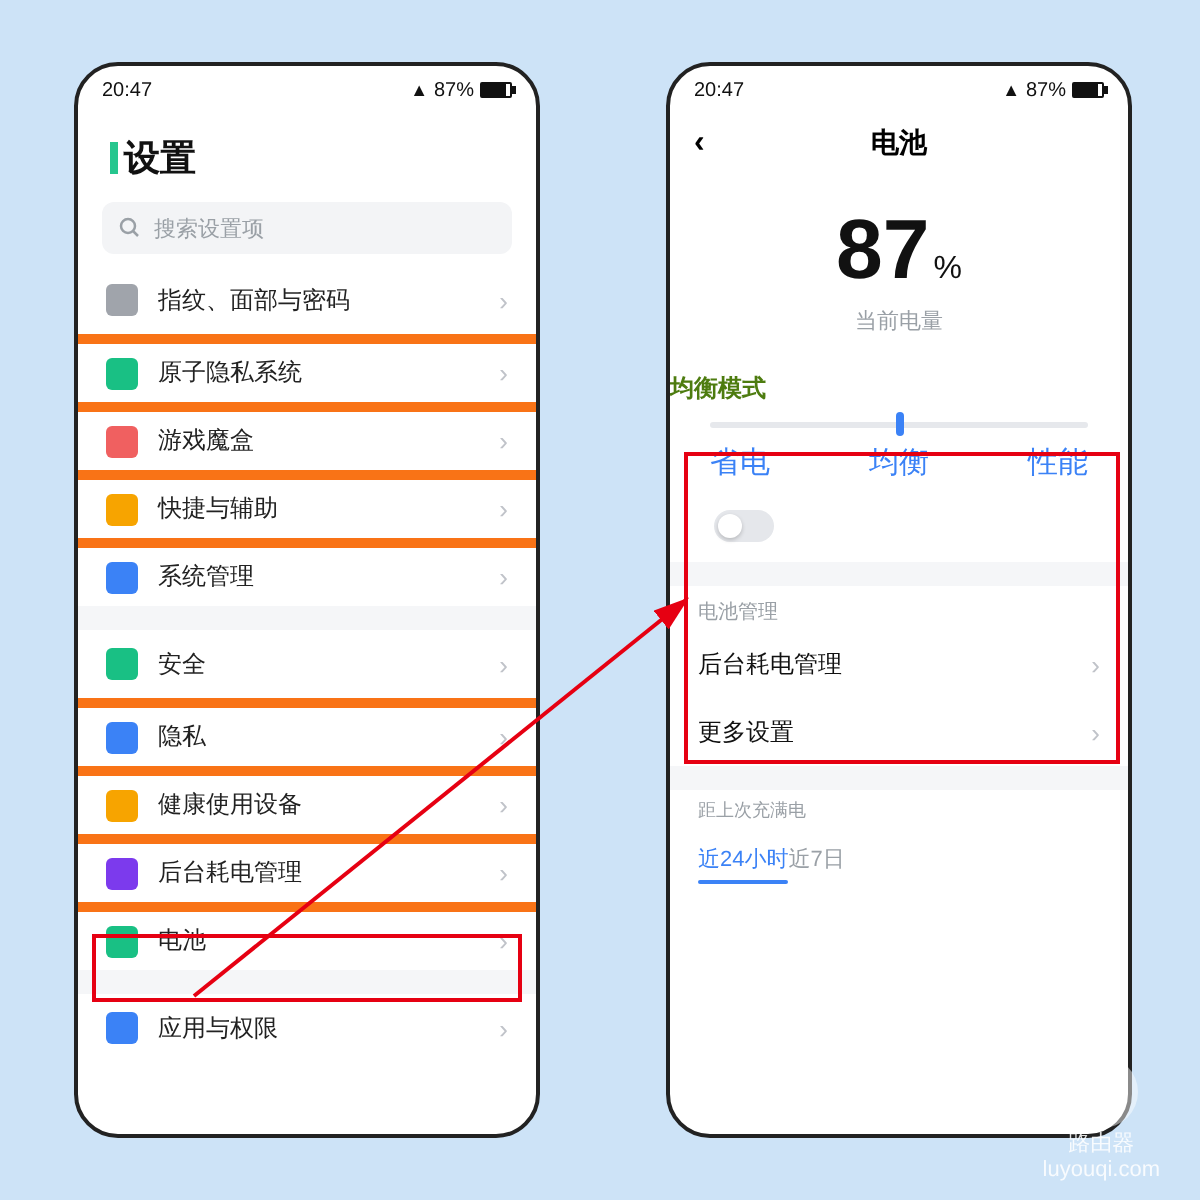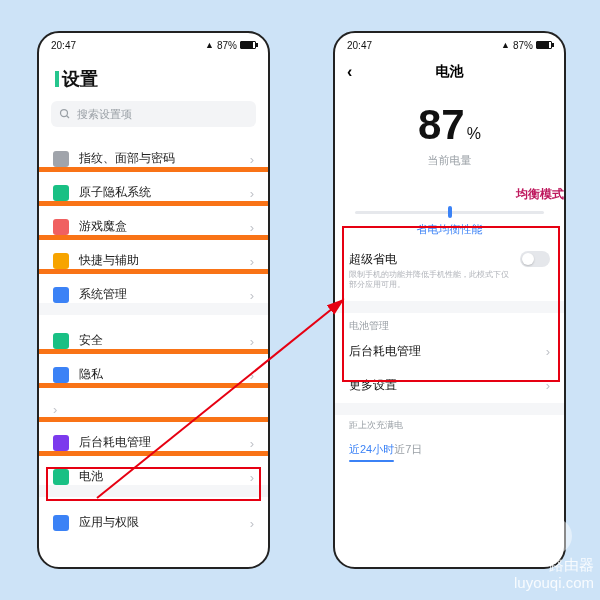--- a/index.html
+++ b/index.html
@@ -11,53 +11,53 @@
 .statusbar{height:24px;display:flex;align-items:center;justify-content:space-between;padding:0 12px;font-size:10px;color:#111}
 .status-right{display:flex;align-items:center;gap:3px}
 .sig{font-size:9px}
 .bat-icon{width:16px;height:8px;border:1px solid #111;border-radius:1px;position:relative}
 .bat-icon::after{content:"";position:absolute;right:-3px;top:1px;width:2px;height:4px;background:#111}
 .bat-inner{position:absolute;left:0;top:0;bottom:0;width:87%;background:#111}
 .header-title{font-size:18px;font-weight:700;padding:10px 16px 6px 16px;color:#111}
 .accent-bar{display:inline-block;width:4px;height:16px;background:#26c68e;vertical-align:-2px;margin-right:3px}
 .search{margin:4px 12px 6px 12px;background:#f3f4f6;border-radius:6px;height:26px;display:flex;align-items:center;padding:0 8px;color:#9aa0a6;font-size:11px}
 .search svg{margin-right:6px}
-.item{display:flex;align-items:flex-end;height:34px;padding:0 14px;font-size:12px;color:#222;justify-content:space-between}
+.item{display:flex;align-items:center;height:34px;padding:0 14px;font-size:12px;color:#222;justify-content:space-between}
 .item-left{display:flex;align-items:center;gap:10px}
 .ico{width:16px;height:16px;border-radius:3px;display:inline-block}
 .chev{color:#c0c3c9;font-size:13px}
 .sep{height:12px;background:#f5f6f8}
 .group{border-top:5px solid #f97316}
 .red-box{position:absolute;border:2px solid #e60012;pointer-events:none}
 .back-row{display:flex;align-items:center;height:30px;position:relative}
 .back{position:absolute;left:12px;font-size:16px;font-weight:700}
 .back-row .ttl{font-size:14px;font-weight:700;flex:1;text-align:center}
 .pct{font-size:42px;font-weight:600;text-align:center;margin-top:14px;color:#111}
 .pct small{font-size:16px;font-weight:400;margin-left:2px}
 .sub{font-size:11px;color:#9aa0a6;text-align:center;margin-top:4px;margin-bottom:18px}
 .sec-label{font-size:10px;color:#9aa0a6;padding:6px 14px 2px 14px}
-.mode-title{font-size:12px;font-weight:600;text-align:right;color:#be185d;margin-top:4px}
+.mode-title{font-size:12px;font-weight:600;text-align:left;color:#4d7c0f;margin-top:4px}
 .slider-wrap{padding:8px 20px 4px 20px}
 .track{height:3px;background:#e6e8ec;position:relative;border-radius:2px}
 .thumb{position:absolute;width:4px;height:12px;background:#3b82f6;border-radius:2px;top:-5px;left:50%;transform:translateX(-50%)}
-.mode-row{display:flex;justify-content:center;font-size:11px;color:#3b82f6;padding:4px 20px 8px 20px}
+.mode-row{display:flex;justify-content:space-between;font-size:15px;color:#3b82f6;padding:4px 20px 8px 20px}
 .super{padding:6px 14px 10px 14px;display:flex;align-items:flex-start;justify-content:space-between}
 .super-l{flex:1}
 .super-l .t{font-size:12px;color:#111}
 .super-l .d{font-size:8px;color:#b0b3b9;line-height:1.3;margin-top:2px}
 .toggle{width:30px;height:16px;background:#e5e7eb;border-radius:9px;position:relative;flex:none;margin-left:8px}
 .toggle::after{content:"";position:absolute;width:12px;height:12px;background:#fff;border-radius:50%;left:2px;top:2px;box-shadow:0 1px 2px rgba(0,0,0,.2)}
 .row{display:flex;align-items:center;justify-content:space-between;height:34px;padding:0 14px;font-size:12px;color:#111}
 .tiny{font-size:9px;color:#9aa0a6;padding:4px 14px 0 14px}
 .tiny2{font-size:11px;color:#111;padding:0 14px 4px 14px}
 .tabs{display:flex;padding:10px 14px 0 14px;}
 .tab{font-size:11px;color:#9aa0a6}
 .tab.on{color:#3b82f6}
 .tab.on::after{content:"";display:block;height:2px;background:#3b82f6;border-radius:1px;margin-top:3px}
-.watermark{position:absolute;right:6px;bottom:8px;text-align:right;color:rgba(255,255,255,.85);font-size:15px;line-height:1.2}
+.watermark{position:absolute;right:20px;bottom:8px;text-align:center;color:rgba(255,255,255,.85);font-size:11px;line-height:1.2}
 .watermark .circ{width:36px;height:36px;border-radius:50%;background:rgba(255,255,255,.47);margin:0 auto 2px auto;display:flex;align-items:center;justify-content:center}
 .watermark .router{width:20px;height:12px;background:#fff;border-radius:2px;position:relative}
 .watermark .router::before,.watermark .router::after{content:"";position:absolute;width:2px;height:8px;background:#fff;top:-8px}
 .watermark .router::before{left:3px;transform:rotate(-18deg)}
 .watermark .router::after{right:3px;transform:rotate(18deg)}
 svg.arrow{position:absolute;pointer-events:none}
 </style>
 </head>
 <body>
 
@@ -129,20 +129,24 @@
           <span class="chev">›</span>
         </div>
         <div class="item group">
           <span class="item-left">
             <span class="ico" style="background:#3b82f6"></span>
             <span>隐私</span>
           </span>
           <span class="chev">›</span>
         </div>
         <div class="item group">
+          <span class="item-left">
+            <span class="ico" style="background:#f7a400"></span>
+            <span>健康使用设备</span>
+          </span>
           <span class="chev">›</span>
         </div>
         <div class="item group">
           <span class="item-left">
             <span class="ico" style="background:#7c3aed"></span>
             <span>后台耗电管理</span>
           </span>
           <span class="chev">›</span>
         </div>
         <div class="item group">
@@ -189,24 +193,20 @@
         <div class="track">
           <span class="thumb"></span>
         </div>
       </div>
   <div class="mode-row">
     <span>省电</span>
     <span>均衡</span>
     <span>性能</span>
   </div>
   <div class="super">
-    <div class="super-l">
-      <div class="t">超级省电</div>
-      <div class="d">限制手机的功能并降低手机性能，此模式下仅部分应用可用。</div>
-    </div>
     <div class="toggle"></div>
   </div>
   <div class="sep"></div>
 
   <div class="sec-label">电池管理</div>
   <div class="row">
         <span>后台耗电管理</span>
         <span class="chev">›</span>
       </div>
   <div class="row">

